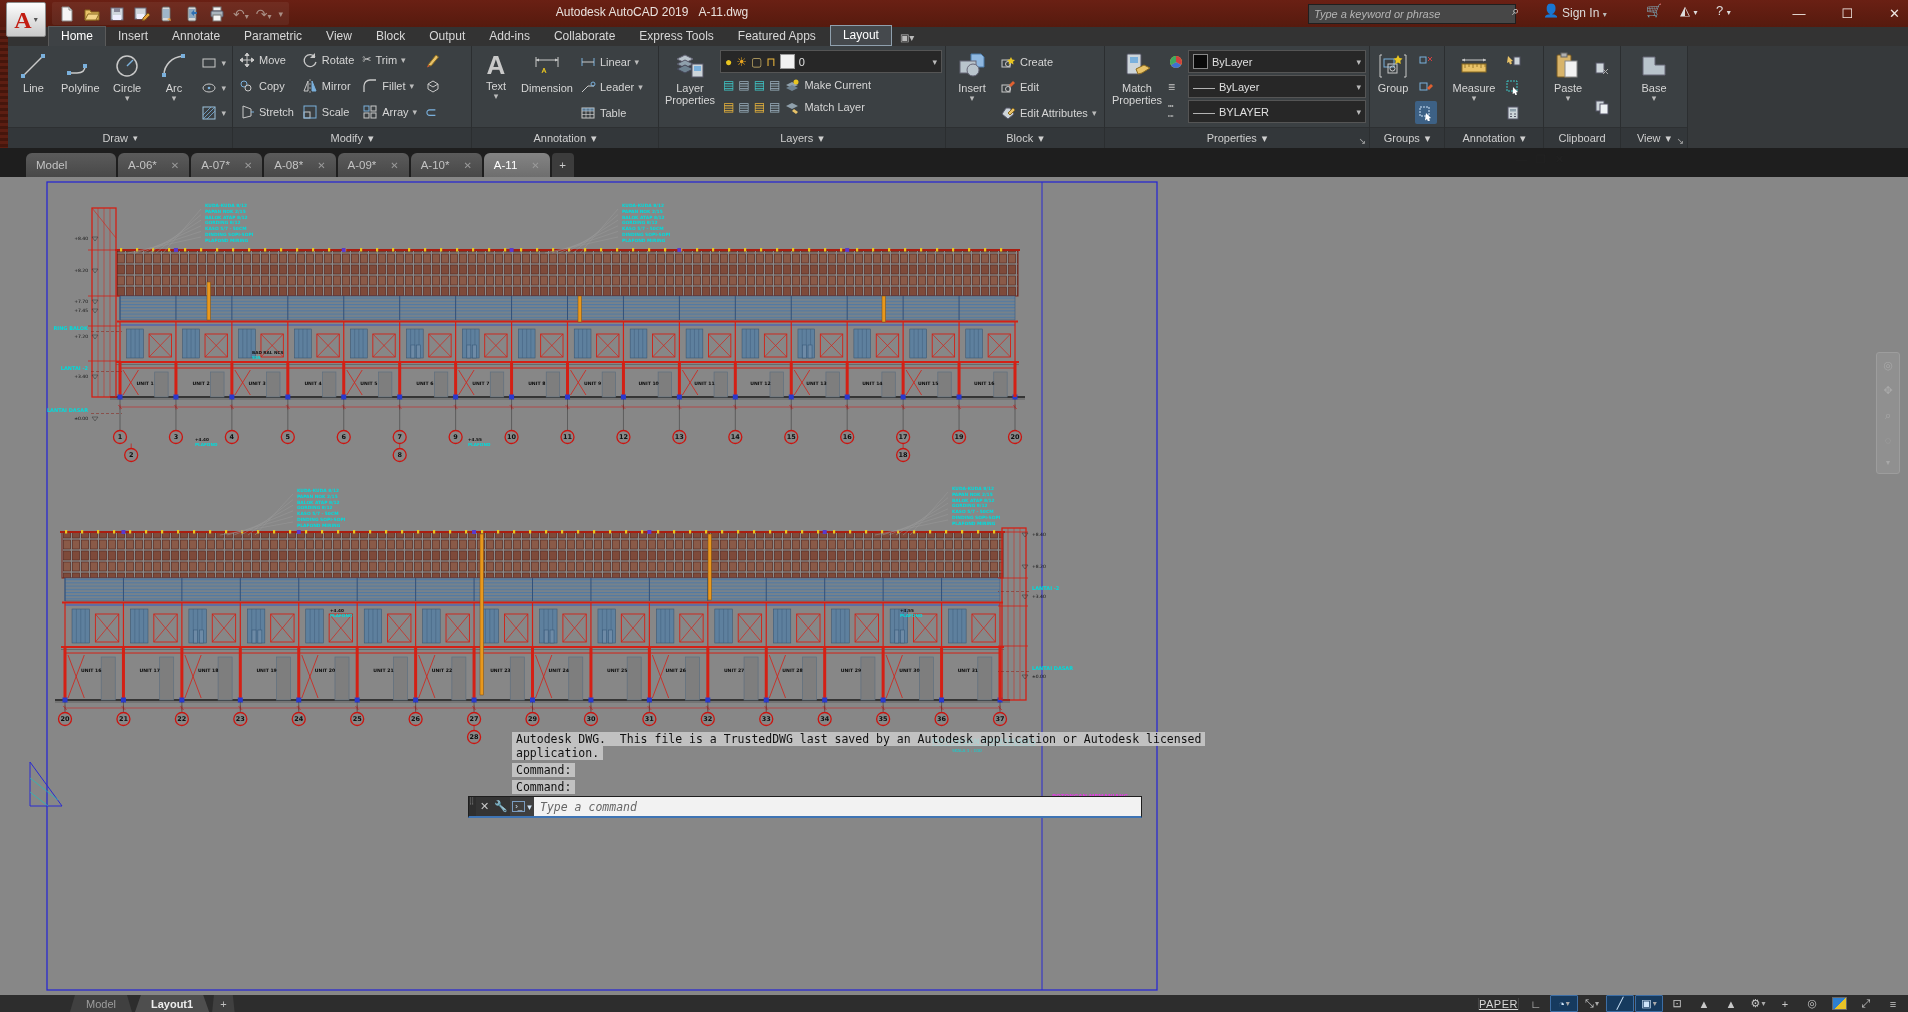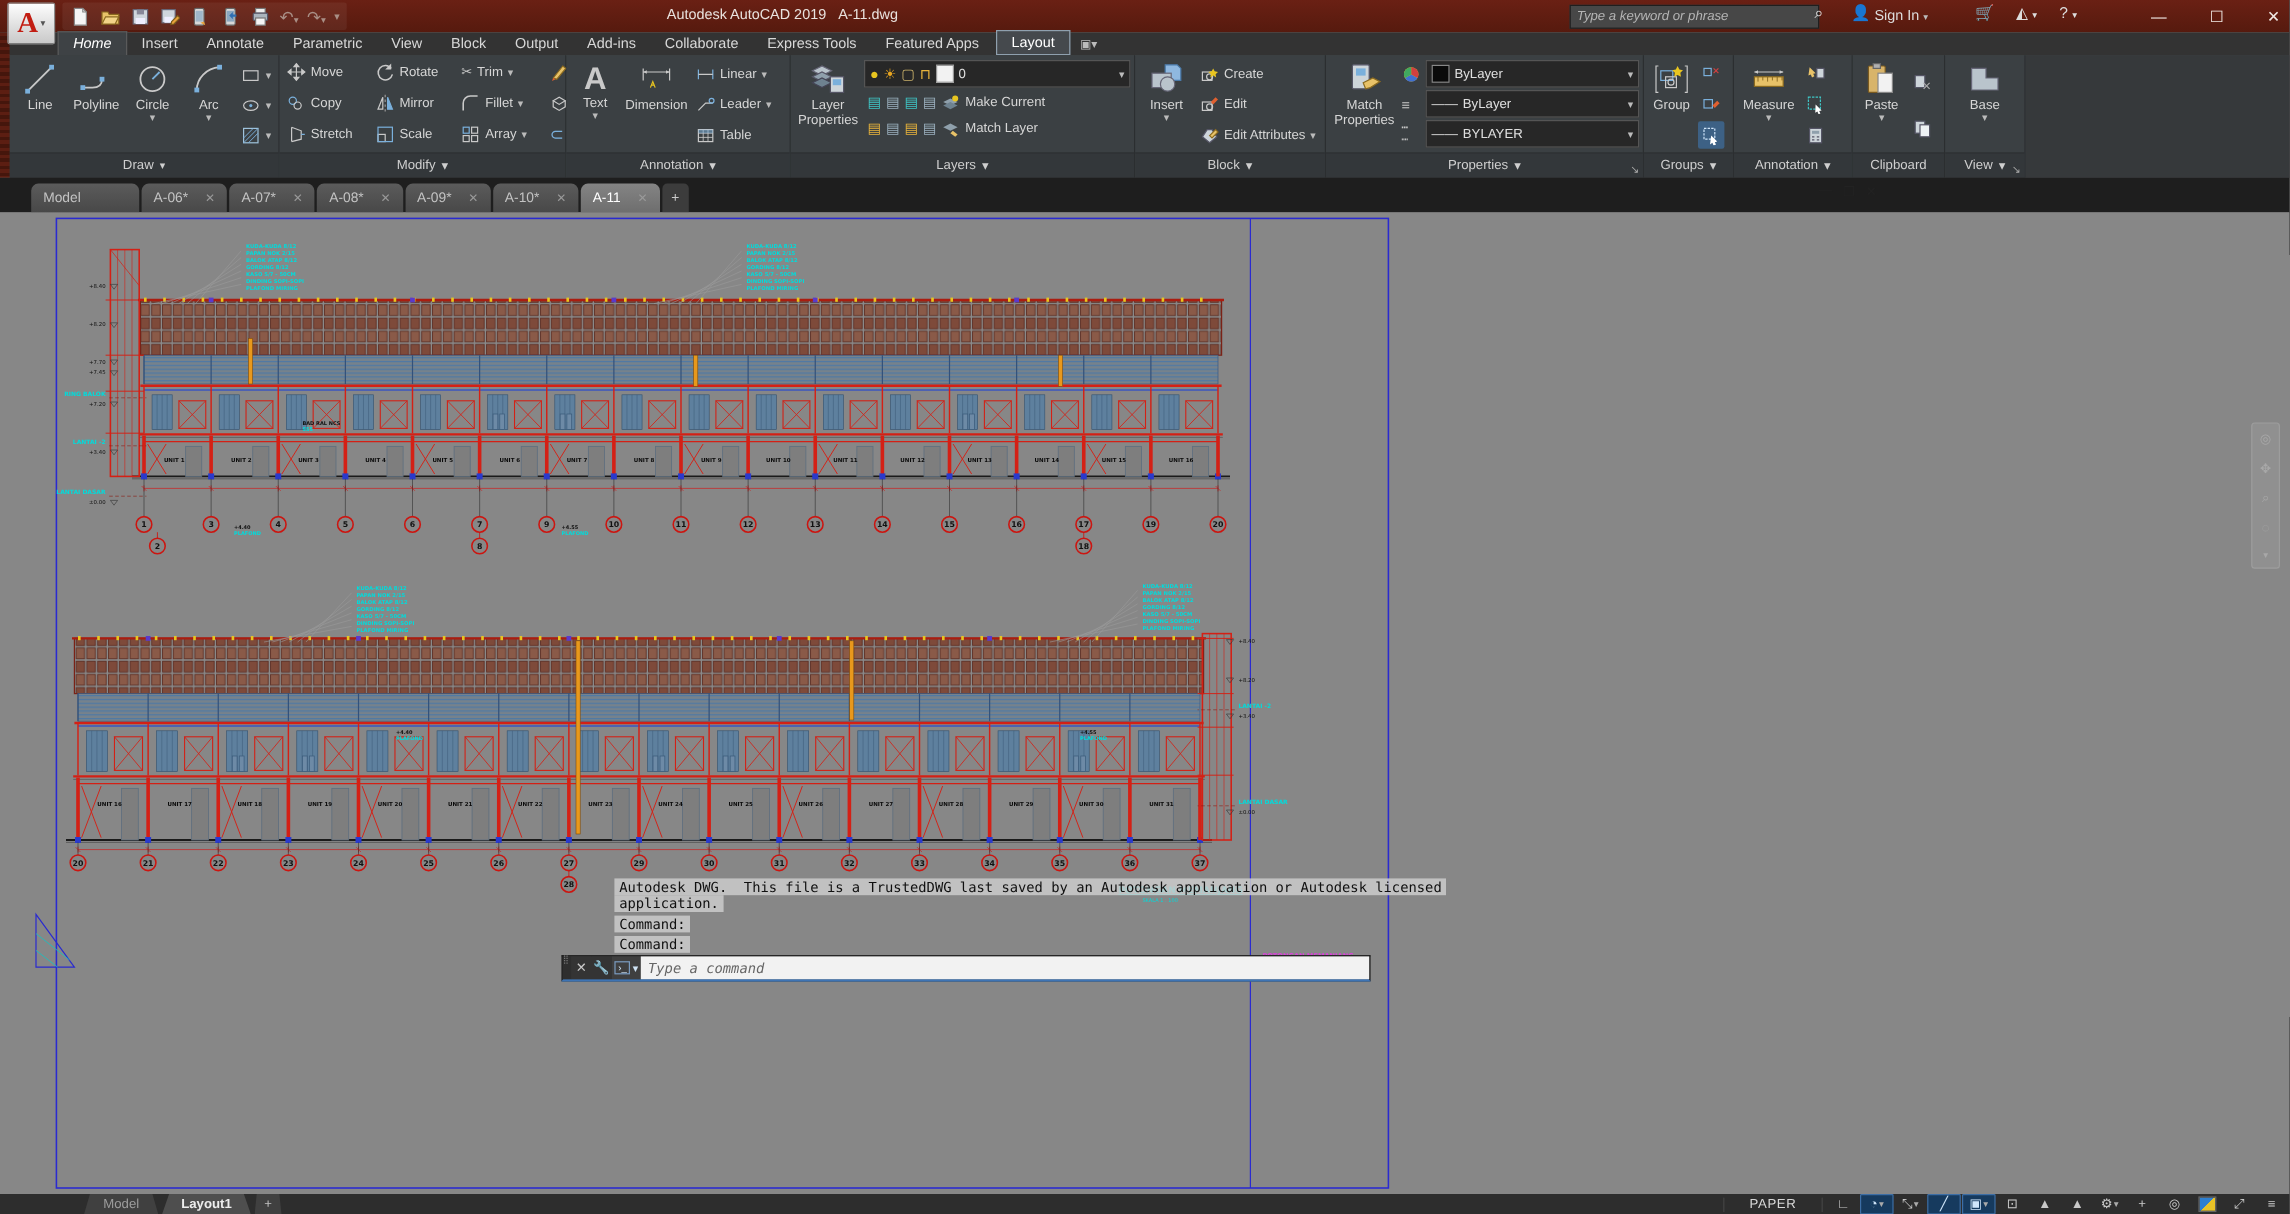--- a/index.html
+++ b/index.html
@@ -19,39 +19,39 @@
   .qat .dim{color:#a98f86;font-size:14px;}
   .wtitle{position:absolute;left:452px;top:5px;width:400px;text-align:center;white-space:nowrap;}
   .searchbox{position:absolute;left:1308px;top:4px;width:196px;height:18px;background:#474747;
     border:1px solid #1f1f1f;color:#b5b5b5;font-style:italic;font-size:11px;display:flex;align-items:center;padding:0 5px;}
   .tb-ico{position:absolute;top:3px;color:#ddd;font-size:13px;}
   .signin{position:absolute;left:1562px;top:6px;color:#ddd;font-size:12px;}
   .winbtns{position:absolute;right:8px;top:0;height:27px;display:flex;gap:36px;align-items:center;color:#f0e8e4;font-size:13px;}
   
   .tabrow{position:absolute;left:0;top:27px;width:1908px;height:19px;background:#333333;display:flex;align-items:flex-end;}
   .rtab{color:#d8d8d8;font-size:12px;padding:2px 12px 3px 12px;cursor:default;}
-  .rtab.active{background:#3e4245;border:1px solid #5a5a5a;border-bottom:none;color:#fff;font-style:italic;}
+  .rtab.active{background:#3e4245;border:1px solid #5a5a5a;border-bottom:none;color:#fff;}
   .rtab.layout{background:#45494d;border:1px solid #8fa0ae;color:#fff;margin-left:2px;}
   .tchico{color:#bbb;font-size:10px;padding:0 8px 3px 8px;}
   
   .ribbon{position:absolute;left:0;top:46px;width:1908px;height:102px;background:#35393b;display:flex;}
   .leftstrip{position:absolute;left:0;top:27px;width:8px;height:121px;
     background:repeating-linear-gradient(180deg,#5c1e12 0 3px,#45160c 3px 6px);z-index:4;}
   .panel{height:102px;background:#3b4043;border-right:1px solid #2b2e30;display:flex;flex-direction:column;flex:none;}
   .pbody{flex:1;display:flex;padding:2px 3px 0 3px;gap:2px;}
   .pfoot{height:20px;background:#33373a;border-top:1px solid #2d3032;color:#cfcfcf;font-size:11px;
     display:flex;align-items:center;justify-content:center;gap:5px;position:relative;}
   .pfoot .lau{position:absolute;right:3px;bottom:2px;font-size:9px;color:#aaa;}
   .bigbtn{width:50px;display:flex;flex-direction:column;align-items:center;padding-top:3px;gap:1px;
     color:#d6d6d6;font-size:11px;text-align:center;line-height:12px;cursor:default;}
   .bigbtn .car{font-size:9px;color:#bbb;line-height:7px;}
   .scol{display:flex;flex-direction:column;justify-content:space-around;padding:2px 0;}
   .smallbtn{display:flex;align-items:center;gap:4px;height:23px;font-size:11px;color:#d6d6d6;padding:0 3px;white-space:nowrap;}
   .smallbtn .car{font-size:9px;color:#bbb;}
-  .mgrid{display:grid;grid-template-columns:auto auto auto auto;column-gap:13px;}
+  .mgrid{display:grid;grid-template-columns:auto auto auto auto;column-gap:2px;}
   .i16{width:16px;height:16px;flex:none;}
   .i30{width:30px;height:30px;}
   .combo{background:#272727;border:1px solid #555;color:#e0e0e0;font-size:11px;display:flex;align-items:center;gap:4px;padding:0 4px;height:21px;}
   .combo .car{margin-left:auto;color:#bbb;font-size:9px;}
   .sw-white{width:13px;height:13px;background:#f2f2f2;border:1px solid #999;}
   .sw-black{width:13px;height:13px;background:#0a0a0a;border:1px solid #888;}
   .lyrico{font-size:12px;line-height:12px;}
   .ribbon-rest{flex:1;background:#36393b;}
   
   .filetabs{position:absolute;left:0;top:148px;width:1908px;height:29px;background:#1e1e1e;display:flex;align-items:flex-end;}
@@ -82,21 +82,21 @@
   .mtabs{display:flex;align-items:stretch;height:17px;margin-left:70px;}
   .mtab{padding:1px 16px;color:#9d9d9d;background:#404040;border-radius:0 0 0 0;margin-right:3px;
     clip-path:polygon(8% 0,92% 0,100% 100%,0 100%);display:flex;align-items:center;}
   .mtab.active{background:#4e4e4e;color:#ededed;font-weight:bold;}
   .mtab.plus{padding:1px 8px;color:#c0c0c0;}
   .sright{margin-left:auto;display:flex;align-items:center;gap:1px;padding-right:2px;}
   .sbtn{min-width:22px;height:15px;display:flex;align-items:center;justify-content:center;gap:1px;
     color:#c9c9c9;font-size:11px;padding:0 2px;border-radius:1px;}
   .sbtn.active{background:#163a5e;border:1px solid #3d6ea5;color:#cfe5fa;}
   .sbtn .car{font-size:8px;color:#aaa;}
-  .paperlbl{color:#d6d6d6;letter-spacing:0.5px;padding:0 21px;border-left:1px solid #444;border-right:1px solid #444;margin-right:3px;}
+  .paperlbl{color:#d6d6d6;letter-spacing:0.5px;padding:0 0;border-left:1px solid #444;border-right:1px solid #444;margin-right:3px;text-decoration:underline;}
   .hw{width:13px;height:11px;background:linear-gradient(135deg,#2e7fd0 50%,#e8c227 50%);border:1px solid #666;}
 </style>
 </head>
 <body>
 
 <div class="screen">
 
   <div class="titlebar">
     <div class="qat">
       <span class="qi">

